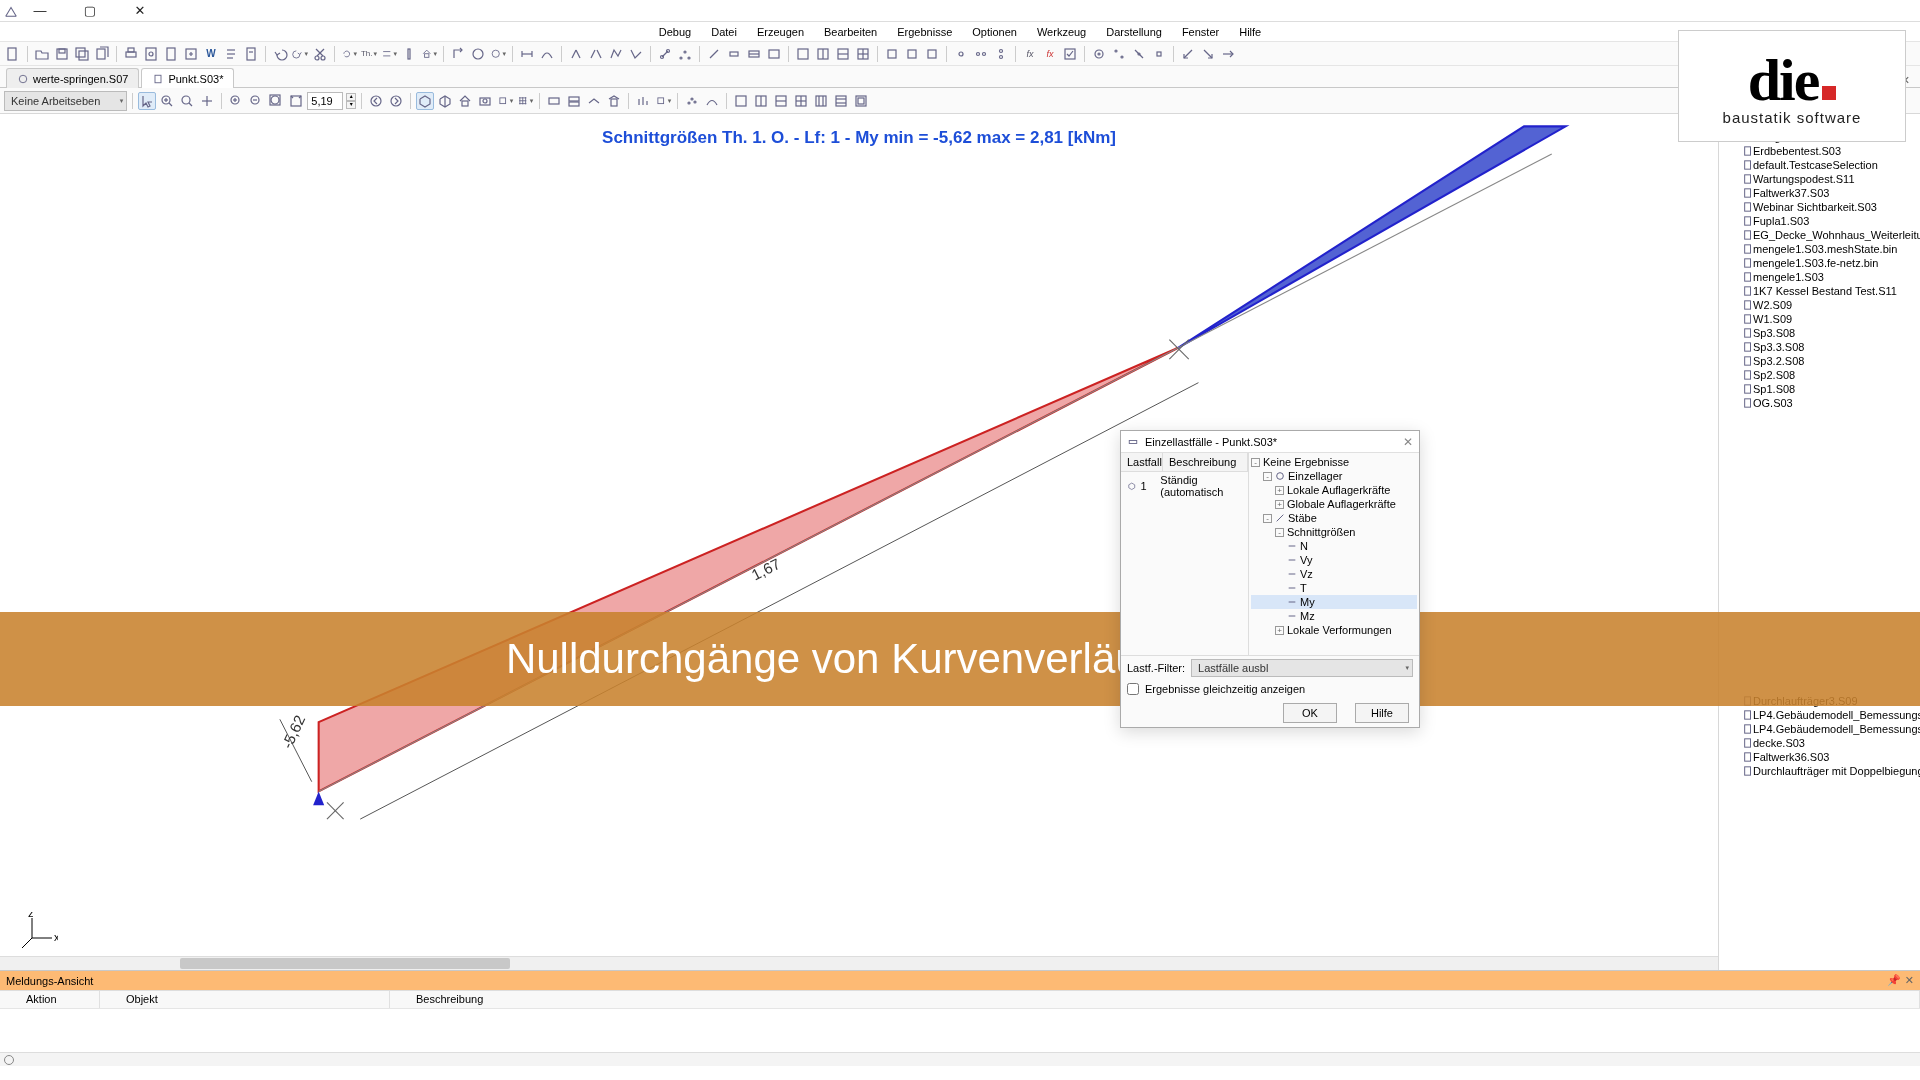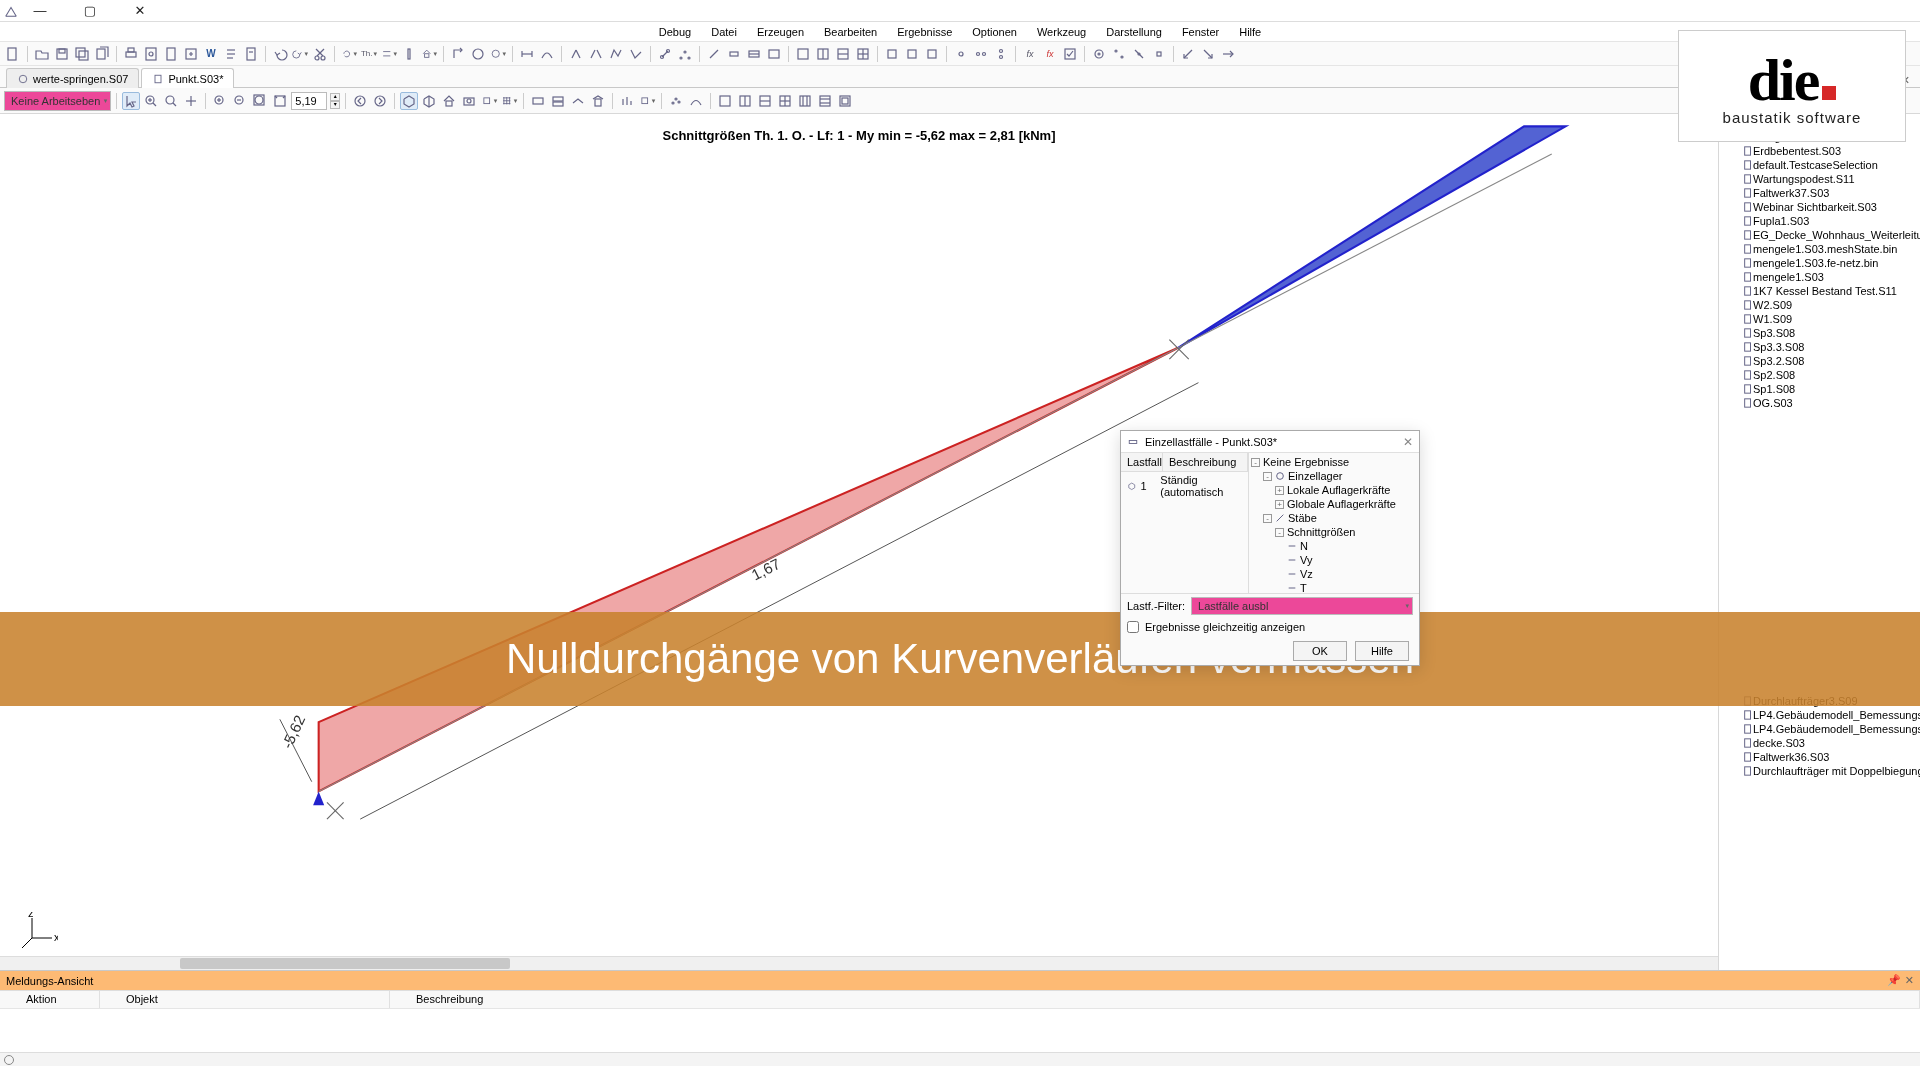--- a/index.html
+++ b/index.html
@@ -28,27 +28,27 @@
 
 #tabstrip { height: 22px; display:flex; align-items:flex-end; padding: 0 6px; background:#fafafa; border-bottom:1px solid #c8c8c8; position:relative;}
 .tab { height:20px; display:flex; align-items:center; gap:4px; padding:0 10px; background:#eee; border:1px solid #c8c8c8; border-bottom:none; border-radius:3px 3px 0 0; margin-right:2px; cursor:pointer; position:relative; top:1px;}
 .tab.active { background:#fff; font-weight:normal;}
 .tab .tabicon { width:12px; height:12px;}
 #tabstrip .tabend { margin-left:auto; display:flex; align-items:center; gap:4px; padding-right:4px;}
 #tabstrip .tabend span{ cursor:pointer; color:#666;}
 
 
 #toolbar2 { height:26px; display:flex; align-items:center; padding:0 4px; gap:2px; background:#fafafa; border-bottom:1px solid #d8d8d8;}
-.combo { height:20px; border:1px solid #bbb; background:#ec4899; padding:0 10px 0 6px; display:flex; align-items:center; position:relative; cursor:pointer; color:#333;}
+.combo { height:20px; border:1px solid #bbb; background:#e5e5e5; padding:0 26px 0 6px; display:flex; align-items:center; position:relative; cursor:pointer; color:#333;}
 .combo::after { content:"▾"; position:absolute; right:3px; font-size:7px; color:#666;}
 
 
 #mainrow { display:flex; height: calc(1080px - 22px - 20px - 24px - 22px - 26px - 14px - 96px); }
 #canvaswrap { flex:1; position:relative; background:#fff; overflow:hidden;}
-#canvas-title { position:absolute; top:14px; left:50%; transform:translateX(-50%); font-weight:bold; font-size:13px; color:#000000;}
+#canvas-title { position:absolute; top:14px; left:50%; transform:translateX(-50%); font-weight:bold; font-size:17px; color:#1d4ed8;}
 #canvas-svg { width:100%; height:100%;}
 #axes { position:absolute; left:18px; bottom:18px; }
 #scrollbar-h { position:absolute; left:0; right:0; bottom:0; height:14px; background:#f0f0f0; border-top:1px solid #ddd;}
 #scrollbar-h .thumb{ position:absolute; left:180px; width:330px; top:1px; bottom:1px; background:#c8c8c8; border-radius:2px;}
 
 
 #rightpanel { width:202px; background:#fff; border-left:1px solid #d8d8d8; overflow:hidden; position:relative;}
 #rightpanel .filelist { padding:2px 0; }
 .fileitem { display:flex; align-items:center; height:14px; padding-left:24px; white-space:nowrap; overflow:hidden; cursor:pointer;}
 .fileitem .fi-icon{ width:10px; height:10px; flex-shrink:0;}
@@ -57,40 +57,40 @@
 #logo { position:absolute; top:30px; right:14px; width:228px; height:112px; background:#fff; border:1px solid #ccc; display:flex; flex-direction:column; align-items:center; justify-content:center; z-index:50;}
 #logo .big{ font-size:60px; font-weight:700; letter-spacing:-2px; font-family:Georgia,serif;}
 #logo .dot{ display:inline-block; width:14px; height:14px; background:#d62828; margin-left:4px; vertical-align:baseline;}
 #logo .sub{ font-size:15px; letter-spacing:1px; color:#222; margin-top:-6px;}
 
 
 #banner { position:absolute; left:0; right:0; top:612px; height:94px; background:rgba(200,130,45,0.88); display:flex; align-items:center; justify-content:center; z-index:40;}
 #banner span{ color:#fff; font-size:42px; font-weight:300; font-family:"Segoe UI Light","Segoe UI",sans-serif;}
 
 
-#dialog { position:absolute; left:1120px; top:430px; width:300px; height:236px; background:#fafafa; border:1px solid #aaa; box-shadow:0 4px 16px rgba(0,0,0,.15); z-index:60; display:flex; flex-direction:column;}
+#dialog { position:absolute; left:1120px; top:430px; width:300px; height:298px; background:#fafafa; border:1px solid #aaa; box-shadow:0 4px 16px rgba(0,0,0,.15); z-index:60; display:flex; flex-direction:column;}
 #dialog .dtitle{ height:22px; display:flex; align-items:center; padding:0 6px; background:#fff; border-bottom:1px solid #e0e0e0;}
 #dialog .dtitle .dicon{ width:12px; height:12px; margin-right:6px;}
 #dialog .dtitle .dclose{ margin-left:auto; cursor:pointer; color:#888; font-size:12px;}
 #dialog .dbody{ flex:1; display:flex; overflow:hidden;justify-content:center;}
 #dialog .dleft{ width:128px; border-right:1px solid #ddd; display:flex; flex-direction:column;}
 #dialog .dleft .hdr{ display:flex; border-bottom:1px solid #ddd; background:#f4f4f4;}
 #dialog .dleft .hdr div{ padding:3px 6px; border-right:1px solid #ddd;}
 #dialog .dleft .row{ display:flex; padding:2px 6px; gap:4px; align-items:center;}
 #dialog .dright{ flex:1; overflow:auto; padding:2px;}
 .treenode{ display:flex; align-items:center; gap:3px; height:14px; white-space:nowrap; cursor:pointer;}
 .treenode .exp{ width:9px; height:9px; border:1px solid #999; font-size:8px; line-height:7px; text-align:center; color:#666; flex-shrink:0;}
 .treenode .ticon{ width:10px; height:10px; flex-shrink:0;}
 .ind1{ padding-left:12px;} .ind2{ padding-left:24px;} .ind3{ padding-left:36px;}
 #dialog .dfoot1{ height:24px; border-top:1px solid #ddd; display:flex; align-items:center; padding:0 6px; gap:6px;}
 #dialog .dfoot1 .ff{ color:#000;}
 #dialog .dfoot1 .combo{ flex:1; height:18px;}
 #dialog .dfoot2{ height:20px; display:flex; align-items:center; padding:0 6px; gap:6px;}
 #dialog .dfoot2 input[type=checkbox]{ width:12px; height:12px;}
-#dialog .dfoot3{ height:28px; display:flex; align-items:center; justify-content:flex-end; gap:8px; padding:0 10px;}
+#dialog .dfoot3{ height:28px; display:flex; align-items:center; justify-content:flex-end; gap:18px; padding:0 10px;}
 #dialog .dfoot3 button{ width:54px; height:20px; border:1px solid #aaa; background:#f4f4f4; cursor:pointer;}
 
 
 #msgpane { height:82px; border-top:1px solid #c8c8c8; display:flex; flex-direction:column;}
 #msgpane .mtitle{ height:20px; display:flex; align-items:center; padding:0 6px; background:#fdba74; border-bottom:1px solid #ddd;}
 #msgpane .mtitle .mend{ margin-left:auto; display:flex; gap:4px;}
 #msgpane .mtitle .mend span{ cursor:pointer; color:#666;}
 #msgpane .mhdr{ height:18px; display:flex; background:#f8f8f8; border-bottom:1px solid #e5e5e5;}
 #msgpane .mhdr div{ padding:2px 26px; border-right:1px solid #e0e0e0;}
 

